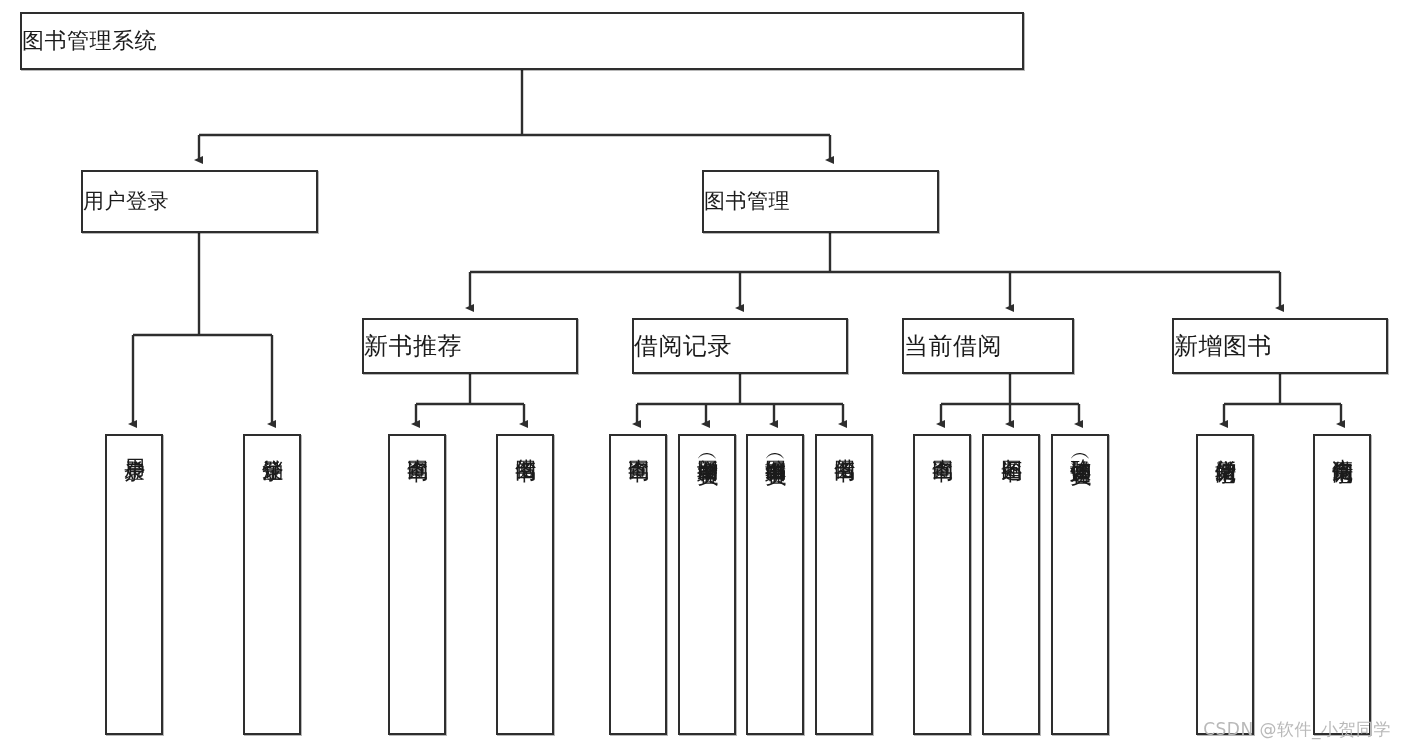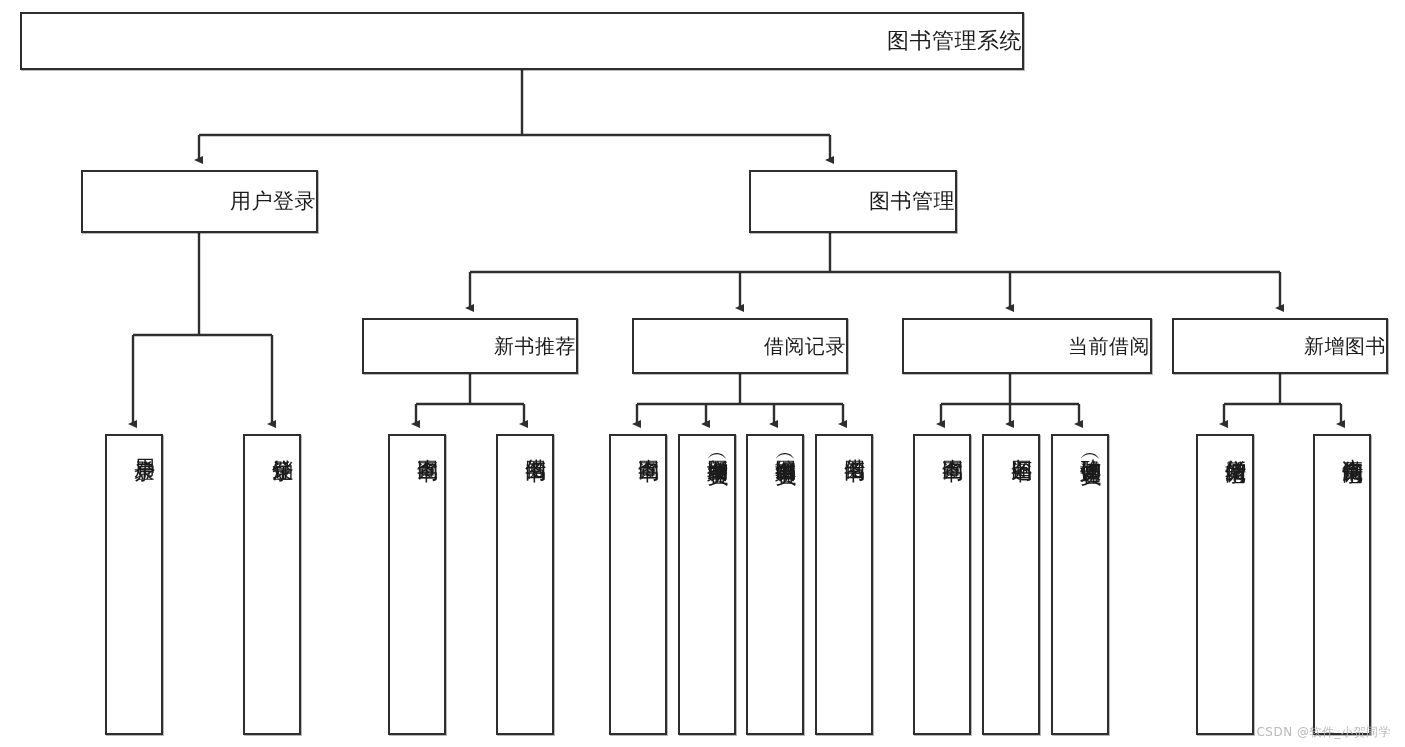--- a/index.html
+++ b/index.html
@@ -26,35 +26,34 @@
     height: 747px;
     pointer-events: none;
   }
   .node {
     position: absolute;
     box-sizing: border-box;
     background: #ffffff;
     border: 2px solid #2e2e2e;
     display: flex;
     align-items: center;
-    justify-content: flex-end;
+    justify-content: flex-start;
     box-shadow: 1px 1px 0 rgba(0,0,0,0.28);
-    padding-left: 20px;
   }
   .node-label {
     color: #1b1b1b;
     font-size: 21px;
     line-height: 1.12;
     letter-spacing: 0.5px;
     text-align: center;
     white-space: nowrap;
   }
   .node.root .node-label { font-size: 22px; }
   .node.level2 .node-label { font-size: 21px; }
-  .node.level3 .node-label { font-size: 20px; }
+  .node.level3 .node-label { font-size: 24px; }
   .node.leaf {
     align-items: flex-start;
     padding-top: 6px;
   }
   .node.leaf .node-label {
     writing-mode: vertical-rl;
     text-orientation: upright;
     font-size: 21px;
     line-height: 1.30;
     letter-spacing: 1px;
@@ -62,21 +61,21 @@
     max-height: 292px;
     margin: 0 auto;
   }
   .node.leaf.tall-text .node-label {
     max-height: 292px;
   }
   #watermark {
     position: absolute;
     right: 14px;
     bottom: 6px;
-    font-size: 12px;
+    font-size: 17px;
     color: #b9b9b9;
     letter-spacing: 0.5px;
     white-space: nowrap;
     user-select: none;
     margin-left: 40px;
   }
 </style>
 </head>
 <body>
 
@@ -136,33 +135,33 @@
   </svg>
 
   <div class="node root" style="left:20px; top:12px; width:1004px; height:58px;">
     <span class="node-label">图书管理系统</span>
   </div>
 
   <div class="node level2" style="left:81px; top:170px; width:237px; height:63px;">
     <span class="node-label">用户登录</span>
   </div>
 
-  <div class="node level2" style="left:749px; top:170px; width:208px; height:63px;">
+  <div class="node level2" style="left:702px; top:170px; width:237px; height:63px;">
     <span class="node-label">图书管理</span>
   </div>
 
   <div class="node level3" style="left:362px; top:318px; width:216px; height:56px;">
     <span class="node-label">新书推荐</span>
   </div>
 
   <div class="node level3" style="left:632px; top:318px; width:216px; height:56px;">
     <span class="node-label">借阅记录</span>
   </div>
 
-  <div class="node level3" style="left:902px; top:318px; width:250px; height:56px;">
+  <div class="node level3" style="left:902px; top:318px; width:172px; height:56px;">
     <span class="node-label">当前借阅</span>
   </div>
 
   <div class="node level3" style="left:1172px; top:318px; width:216px; height:56px;">
     <span class="node-label">新增图书</span>
   </div>
 
   <div class="node leaf" style="left:105px; top:434px; width:58px; height:301px;">
     <span class="node-label">用户登录</span>
   </div>

